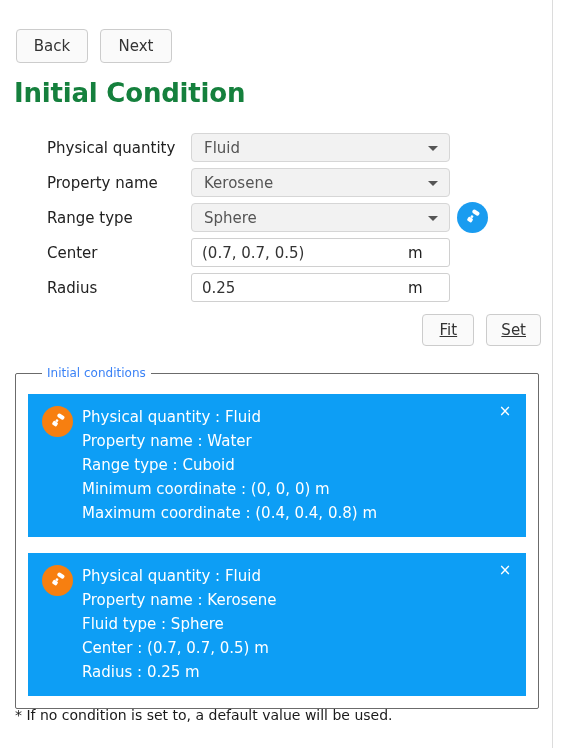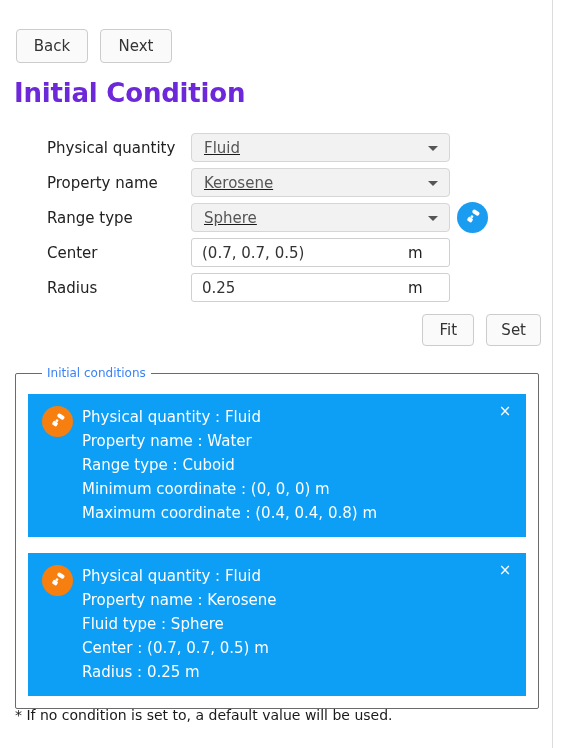--- a/index.html
+++ b/index.html
@@ -63,21 +63,21 @@
 
   
   .page-title {
     position: absolute;
     left: 14px;
     top: 78px;
     margin: 0;
     font-size: 26px;
     font-weight: bold;
     letter-spacing: -0.2px;
-    color: #6d28d9;
+    color: #15803d;
   }
 
   
   .form {
     position: absolute;
     left: 0;
     top: 130px;
     width: 553px;
     padding-left: 23px;
   }
@@ -94,21 +94,20 @@
     font-size: 15px;
     color: #222222;
     white-space: nowrap;
   }
   .control {
     position: absolute;
     left: 168px;
     box-sizing: border-box;
     width: 259px;
     height: 29px;
-    text-decoration: underline;
   }
   .select-box {
     box-sizing: border-box;
     width: 100%;
     height: 29px;
     background: #f2f2f2;
     border: 1px solid #d6d6d6;
     border-radius: 4px;
     position: relative;
     display: flex;
@@ -172,20 +171,21 @@
     top: 314px;
     width: 541px;
     display: flex;
     justify-content: flex-end;
     gap: 12px;
   }
   .action-row .btn {
     min-width: 52px;
     height: 32px;
     line-height: 30px;
+    text-decoration: underline;
   }
 
   
   .conditions {
     position: absolute;
     left: 15px;
     top: 366px;
     width: 524px;
     box-sizing: border-box;
     border: 1px solid #6b6b6b;

